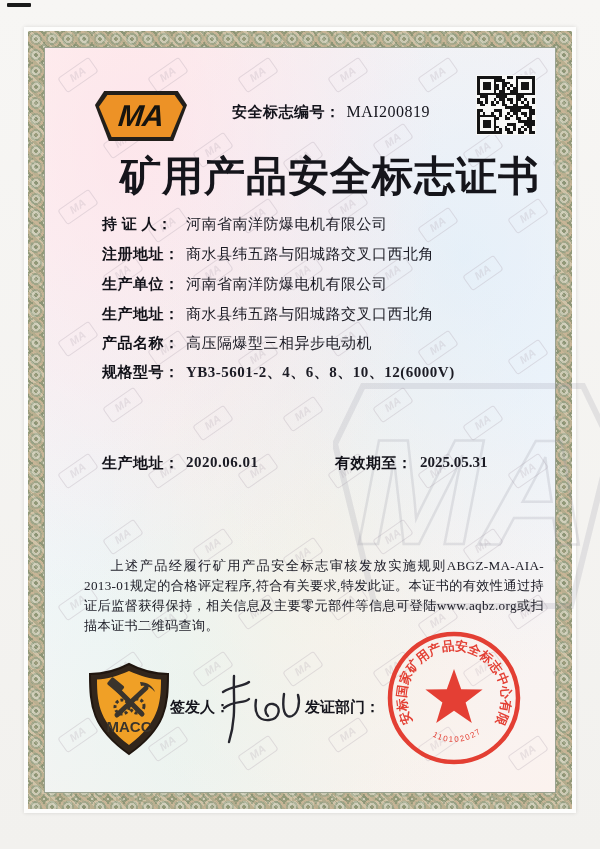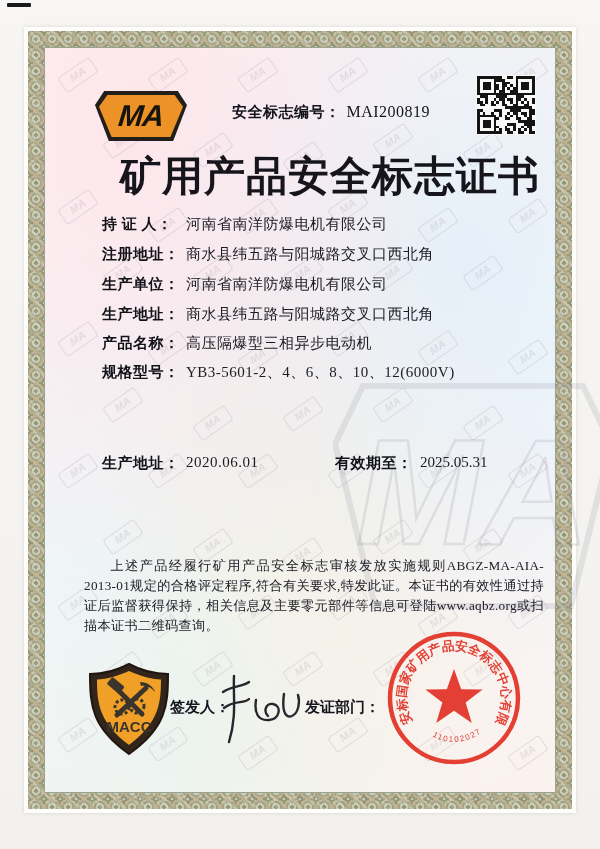--- a/index.html
+++ b/index.html
@@ -45,21 +45,21 @@
 
   
   .row{position:absolute;left:102px;width:446px;font-size:15px;color:#1b1b24;white-space:nowrap;}
   .row .lbl{display:inline-block;width:84px;font-weight:bold;color:#121219;letter-spacing:.5px;vertical-align:top;}
   .row .val{letter-spacing:.5px;}
   .row.std{white-space:normal;}
   .row.std .lbl{width:auto;font-size:13.5px;letter-spacing:0;}
   .row.std .val{display:inline-block;width:300px;font-size:13.5px;line-height:15px;vertical-align:top;margin-left:4px;font-weight:600;}
   .row .lbl2{position:absolute;left:233px;font-weight:bold;color:#121219;letter-spacing:.5px;}
   .row .val2{position:absolute;left:318px;}
-  .dateval{font-weight:400;}
+  .dateval{font-weight:700;}
 
   
   .statement{position:absolute;left:84px;top:556px;width:460px;font-size:13.2px;line-height:20px;
     color:#20202a;text-align:justify;text-indent:2em;letter-spacing:.3px;}
 
   
   .flabel{position:absolute;font-size:15px;font-weight:bold;color:#14141c;white-space:nowrap;}
   .macc{position:absolute;left:84px;top:662px;}
   .sig{position:absolute;left:218px;top:670px;}
   .seal{position:absolute;left:383px;top:627px;}

